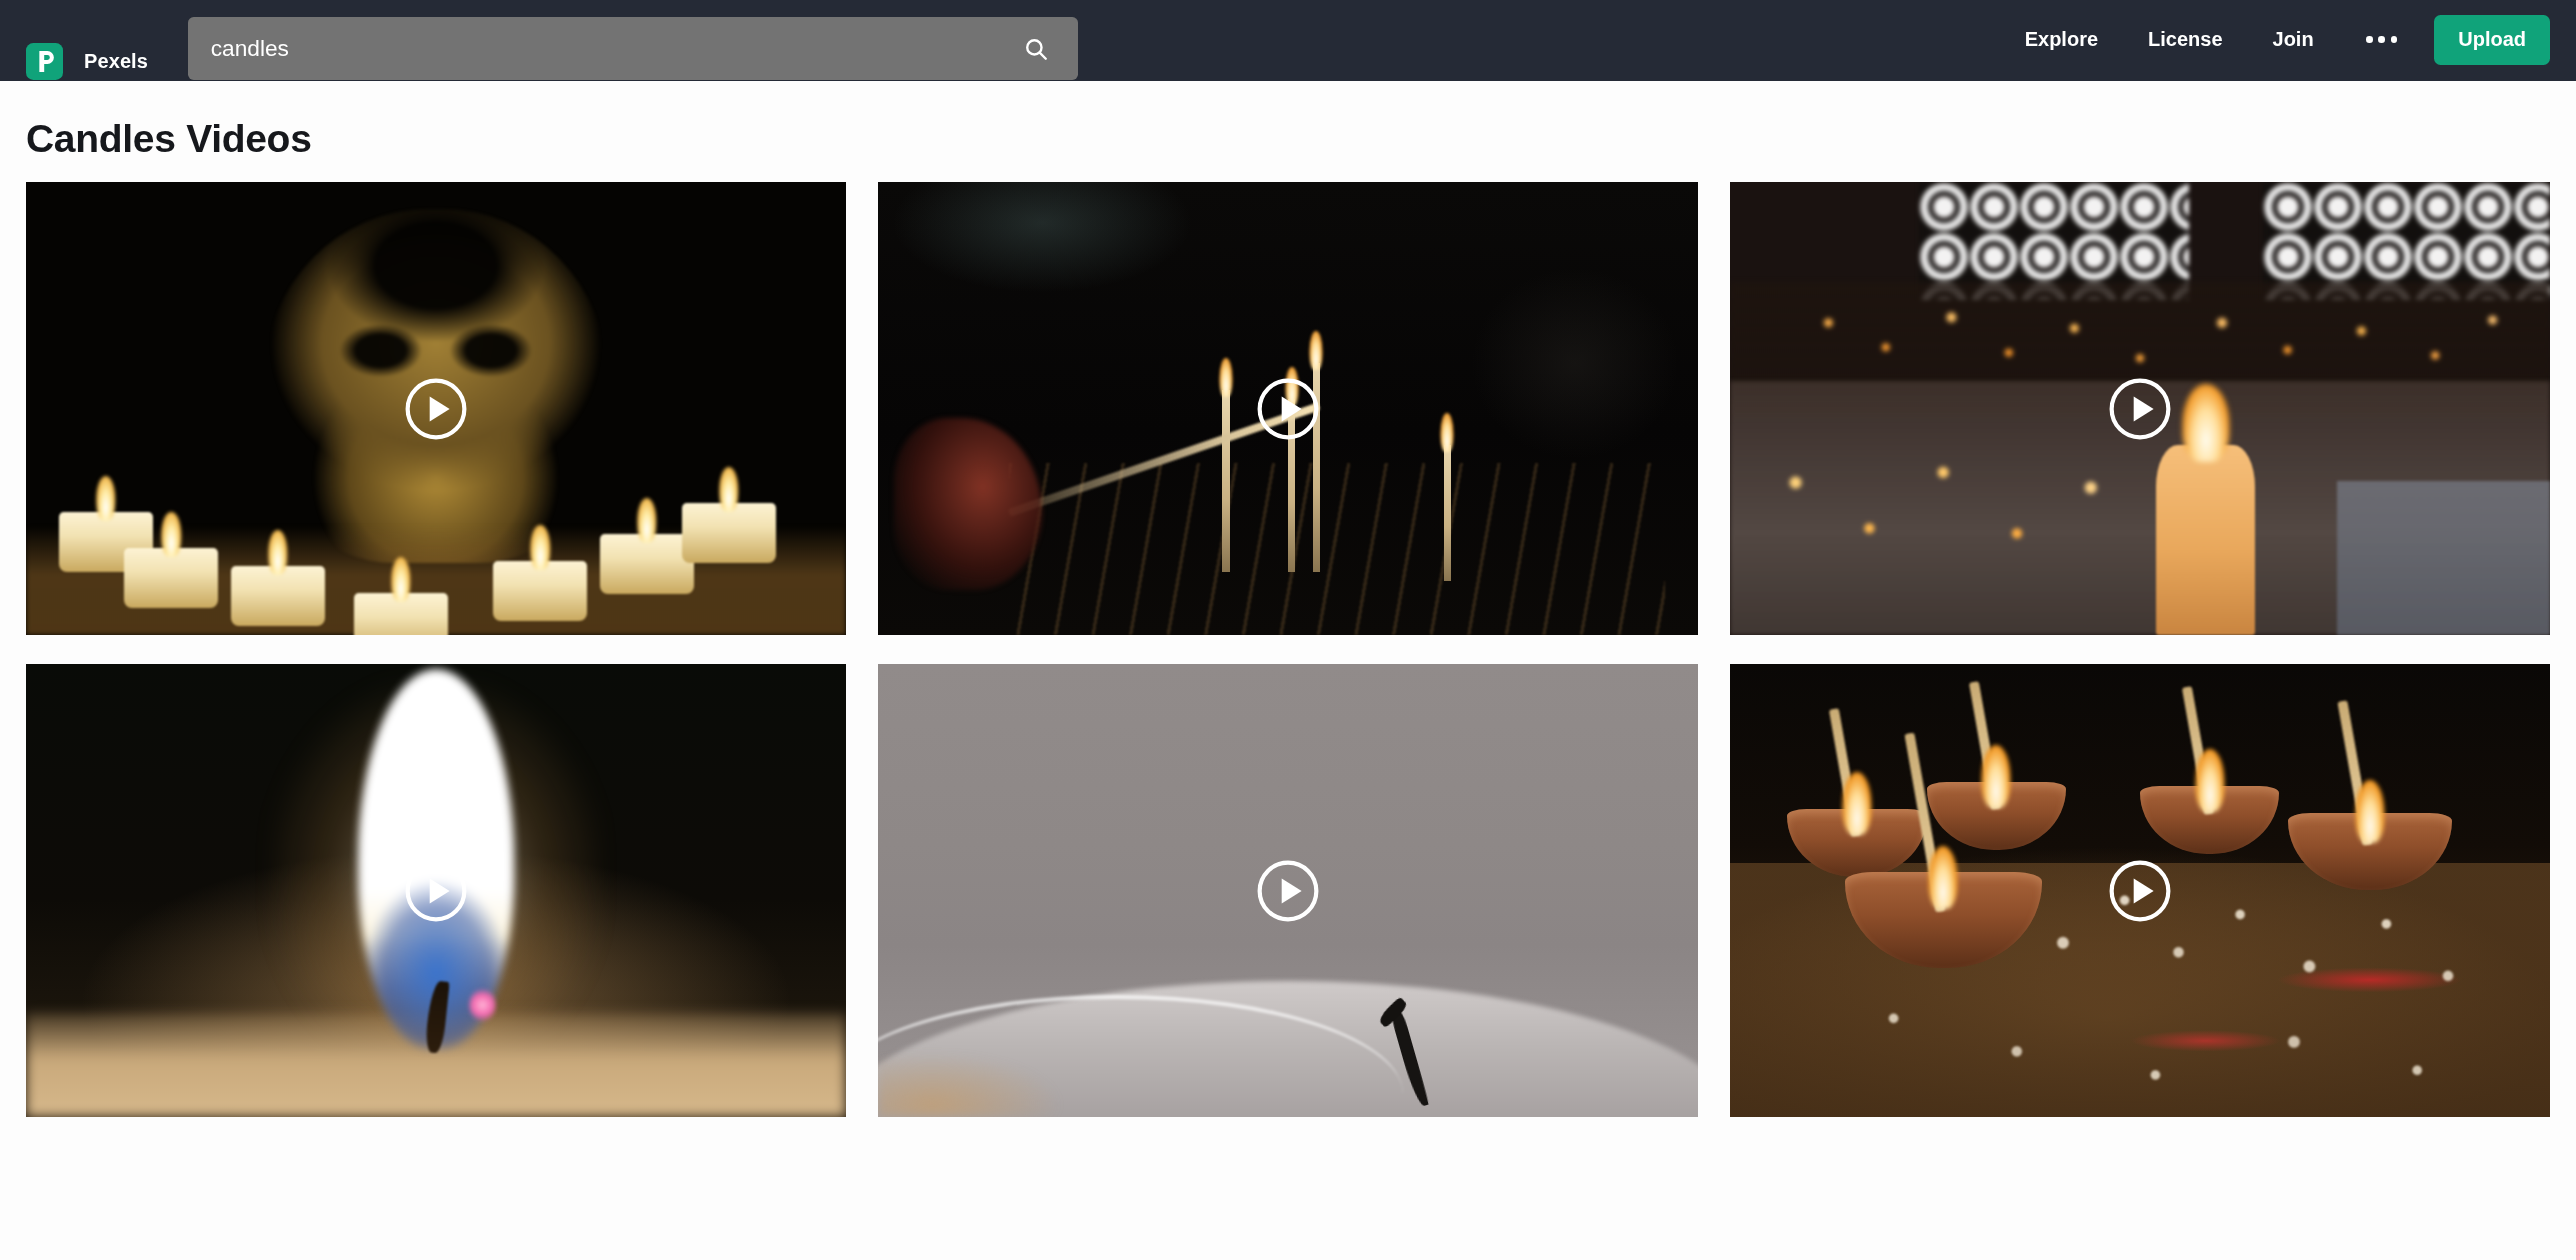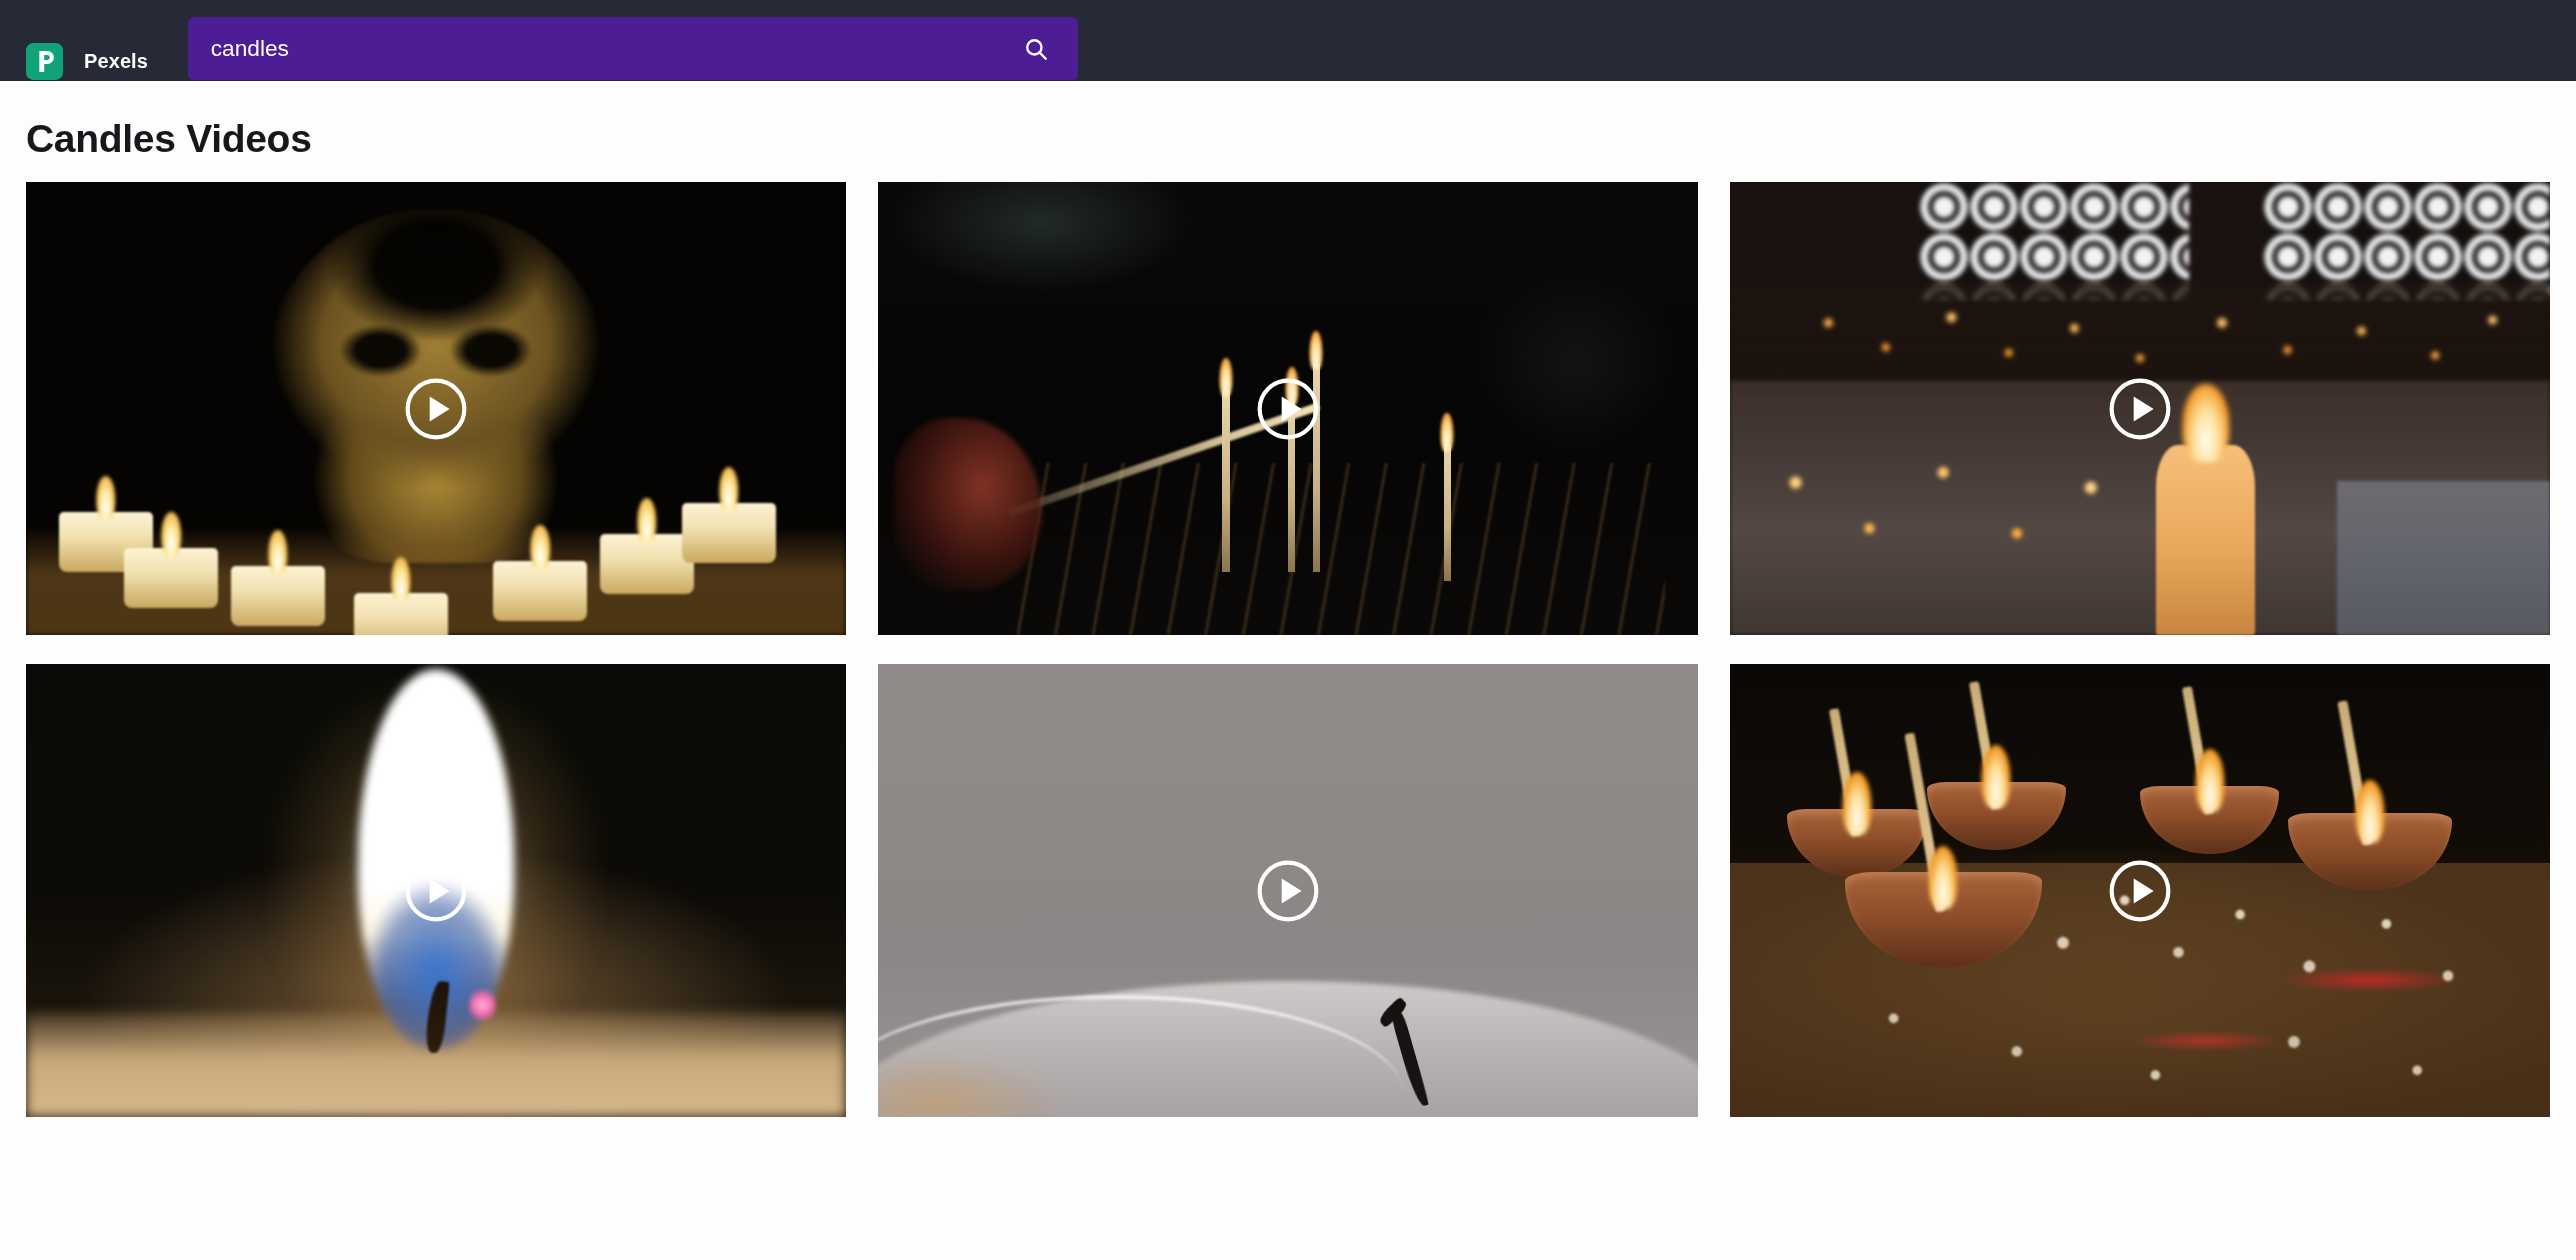--- a/index.html
+++ b/index.html
@@ -27,21 +27,21 @@
   }
   .logo-glyph { width: 18px; height: 21px; display:block; }
   .brand-name {
     color: #FFFFFF; font-size: 20px; font-weight: 700;
     letter-spacing: 0.1px; white-space: nowrap;
   }
 
   .search-wrap {
     margin-left: 40px;
     width: 890px; height: 63px;
-    background: #4c1d95; border-radius: 5.7px;
+    background: #737373; border-radius: 5.7px;
     display: flex; align-items: center;
     padding: 0 24px 0 22.7px;
     position: relative;
     gap: 48px;
   }
   .search-input {
     flex: 1; background: transparent; border: none; outline: none;
     color: #FFFFFF; font-size: 22.7px;
     font-family: "Liberation Sans", sans-serif;
   }
@@ -411,20 +411,31 @@
   <div class="search-wrap">
     <input class="search-input" type="text" value="candles" style="">
     <button class="search-btn">
       <svg viewBox="0 0 24 24" fill="none" stroke="#FFFFFF" stroke-width="2.2" stroke-linecap="round">
         <circle cx="10.5" cy="10.5" r="6.6"></circle>
         <line x1="15.4" y1="15.4" x2="21" y2="21"></line>
       </svg>
     </button>
   </div>
 
+  <nav class="nav">
+    <a class="nav-link" href="#">Explore</a>
+    <a class="nav-link" href="#">License</a>
+    <a class="nav-link" href="#">Join</a>
+    <button class="more-btn">
+      <span class="dot"></span>
+      <span class="dot"></span>
+      <span class="dot"></span>
+    </button>
+    <button class="upload-btn">Upload</button>
+  </nav>
 </div>
 
 <div class="page">
 
   <h1 class="page-title">Candles Videos</h1>
 
 
   <div class="grid">
 
     <div class="tile">

